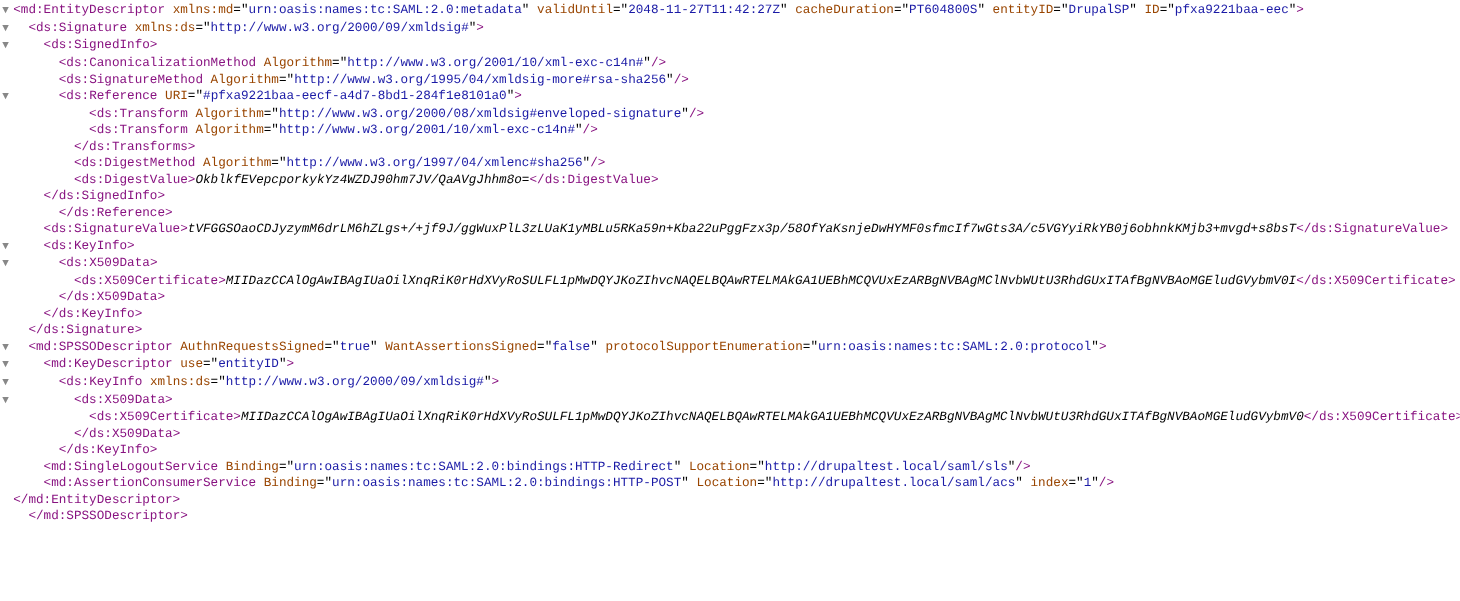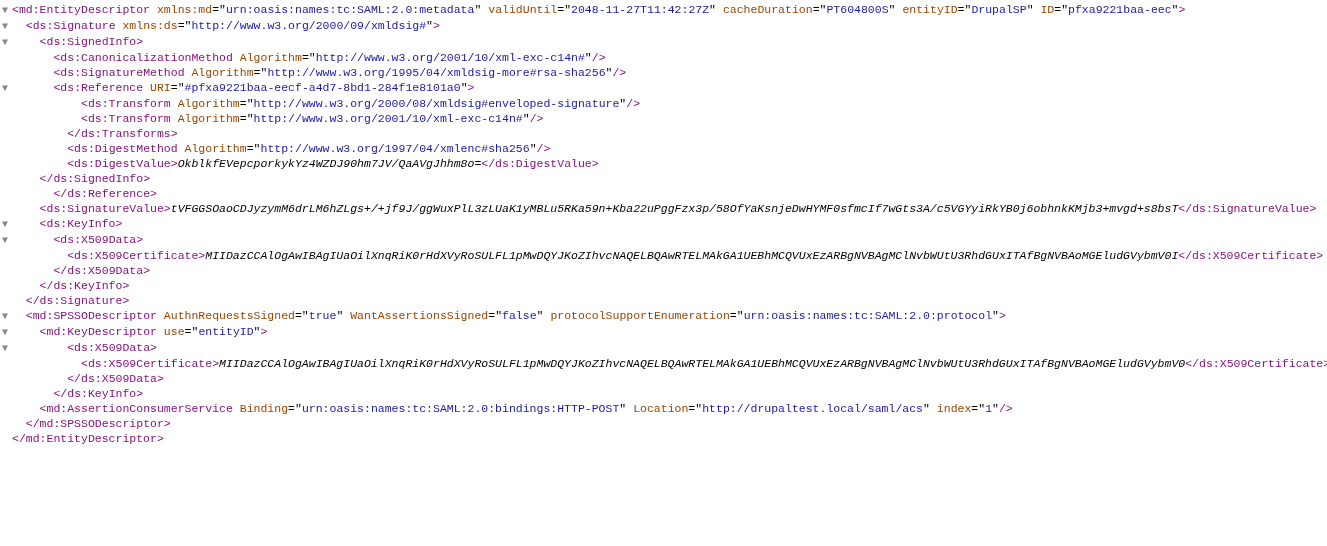--- a/index.html
+++ b/index.html
@@ -45,20 +45,22 @@
     <div class="line"><span class="toggle"></span>      <span class="tag">&lt;/ds:Reference&gt;</span></div>
     <div class="line"><span class="toggle"></span>    <span class="tag">&lt;ds:SignatureValue</span><span class="tag">&gt;</span><span class="txt">tVFGGSOaoCDJyzymM6drLM6hZLgs+/+jf9J/ggWuxPlL3zLUaK1yMBLu5RKa59n+Kba22uPggFzx3p/58OfYaKsnjeDwHYMF0sfmcIf7wGts3A/c5VGYyiRkYB0j6obhnkKMjb3+mvgd+s8bsT</span><span class="tag">&lt;/ds:SignatureValue&gt;</span></div>
     <div class="line"><span class="toggle">▼</span>    <span class="tag">&lt;ds:KeyInfo</span><span class="tag">&gt;</span></div>
     <div class="line"><span class="toggle">▼</span>      <span class="tag">&lt;ds:X509Data</span><span class="tag">&gt;</span></div>
     <div class="line"><span class="toggle"></span>        <span class="tag">&lt;ds:X509Certificate</span><span class="tag">&gt;</span><span class="txt">MIIDazCCAlOgAwIBAgIUaOilXnqRiK0rHdXVyRoSULFL1pMwDQYJKoZIhvcNAQELBQAwRTELMAkGA1UEBhMCQVUxEzARBgNVBAgMClNvbWUtU3RhdGUxITAfBgNVBAoMGEludGVybmV0I</span><span class="tag">&lt;/ds:X509Certificate&gt;</span></div>
     <div class="line"><span class="toggle"></span>      <span class="tag">&lt;/ds:X509Data&gt;</span></div>
     <div class="line"><span class="toggle"></span>    <span class="tag">&lt;/ds:KeyInfo&gt;</span></div>
     <div class="line"><span class="toggle"></span>  <span class="tag">&lt;/ds:Signature&gt;</span></div>
     <div class="line"><span class="toggle">▼</span>  <span class="tag">&lt;md:SPSSODescriptor</span> <span class="an">AuthnRequestsSigned</span>="<span class="av">true</span>" <span class="an">WantAssertionsSigned</span>="<span class="av">false</span>" <span class="an">protocolSupportEnumeration</span>="<span class="av">urn:oasis:names:tc:SAML:2.0:protocol</span>"<span class="tag">&gt;</span></div>
     <div class="line"><span class="toggle">▼</span>    <span class="tag">&lt;md:KeyDescriptor</span> <span class="an">use</span>="<span class="av">entityID</span>"<span class="tag">&gt;</span></div>
+    <div class="line"><span class="toggle">▼</span>      <span class="tag">&lt;ds:KeyInfo</span> <span class="an">xmlns:ds</span>="<span class="av">http://www.w3.org/2000/09/xmldsig#</span>"<span class="tag">&gt;</span></div>
     <div class="line"><span class="toggle">▼</span>        <span class="tag">&lt;ds:X509Data</span><span class="tag">&gt;</span></div>
     <div class="line"><span class="toggle"></span>          <span class="tag">&lt;ds:X509Certificate</span><span class="tag">&gt;</span><span class="txt">MIIDazCCAlOgAwIBAgIUaOilXnqRiK0rHdXVyRoSULFL1pMwDQYJKoZIhvcNAQELBQAwRTELMAkGA1UEBhMCQVUxEzARBgNVBAgMClNvbWUtU3RhdGUxITAfBgNVBAoMGEludGVybmV0</span><span class="tag">&lt;/ds:X509Certificate&gt;</span></div>
     <div class="line"><span class="toggle"></span>        <span class="tag">&lt;/ds:X509Data&gt;</span></div>
     <div class="line"><span class="toggle"></span>      <span class="tag">&lt;/ds:KeyInfo&gt;</span></div>
+    <div class="line"><span class="toggle"></span>    <span class="tag">&lt;md:SingleLogoutService</span> <span class="an">Binding</span>="<span class="av">urn:oasis:names:tc:SAML:2.0:bindings:HTTP-Redirect</span>" <span class="an">Location</span>="<span class="av">http://drupaltest.local/saml/sls</span>"<span class="tag">/&gt;</span></div>
     <div class="line"><span class="toggle"></span>    <span class="tag">&lt;md:AssertionConsumerService</span> <span class="an">Binding</span>="<span class="av">urn:oasis:names:tc:SAML:2.0:bindings:HTTP-POST</span>" <span class="an">Location</span>="<span class="av">http://drupaltest.local/saml/acs</span>" <span class="an">index</span>="<span class="av">1</span>"<span class="tag">/&gt;</span></div>
+    <div class="line"><span class="toggle"></span><span class="tag">&lt;/md:EntityDescriptor&gt;</span></div>
     <div class="line"><span class="toggle"></span>  <span class="tag">&lt;/md:SPSSODescriptor&gt;</span></div>
-    <div class="line"><span class="toggle"></span><span class="tag">&lt;/md:EntityDescriptor&gt;</span></div>
   </div>
 
 </body></html>

